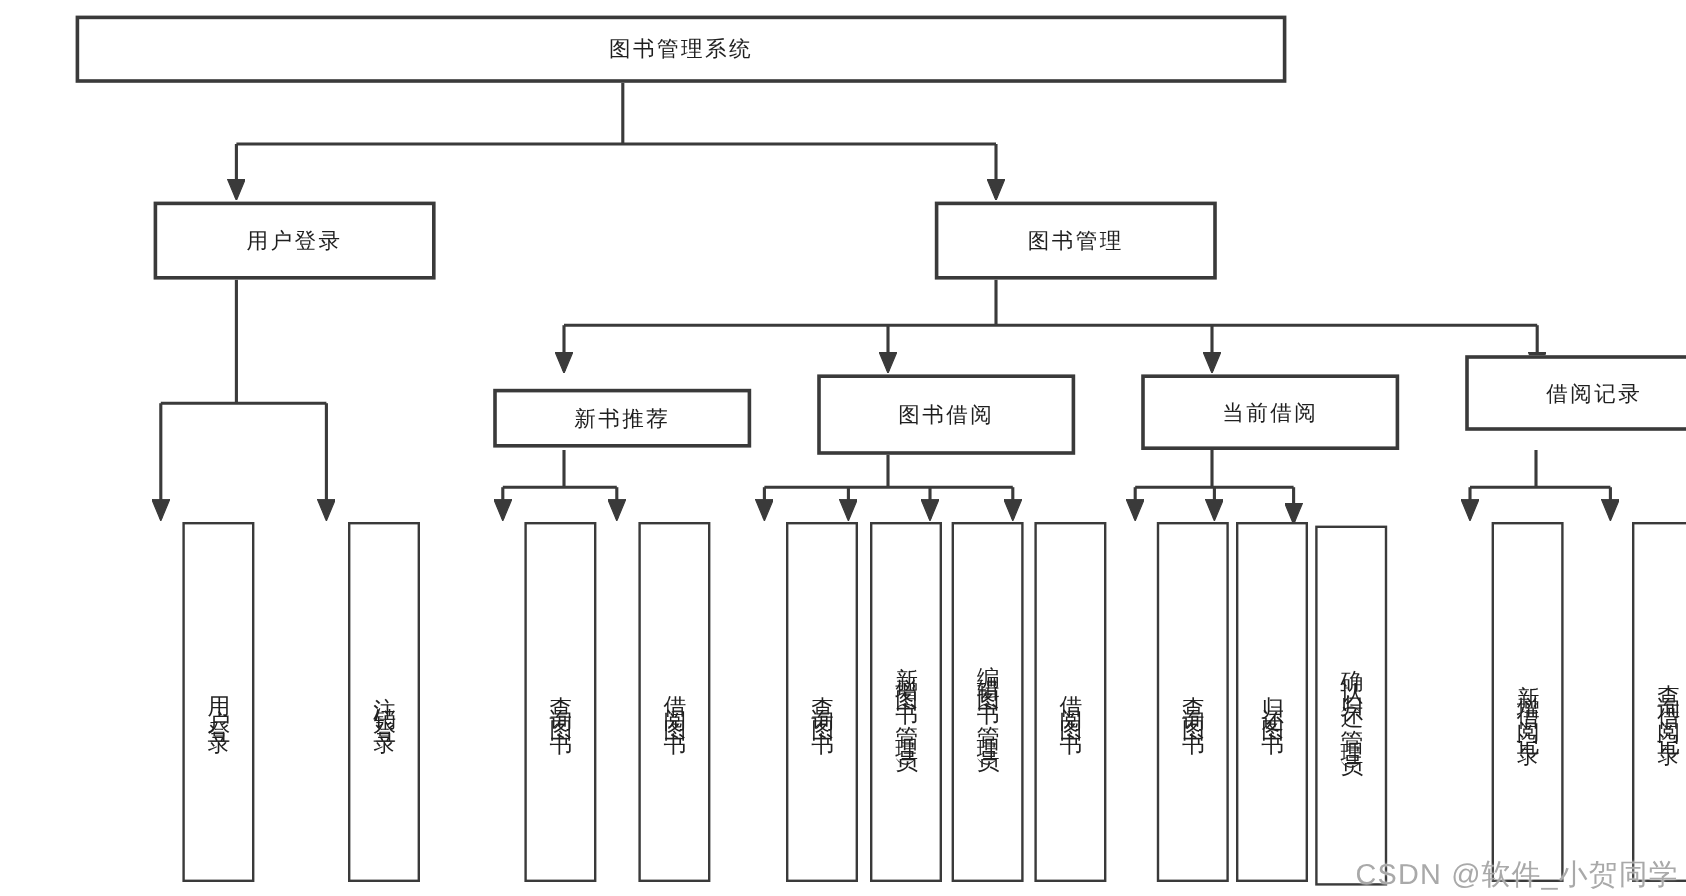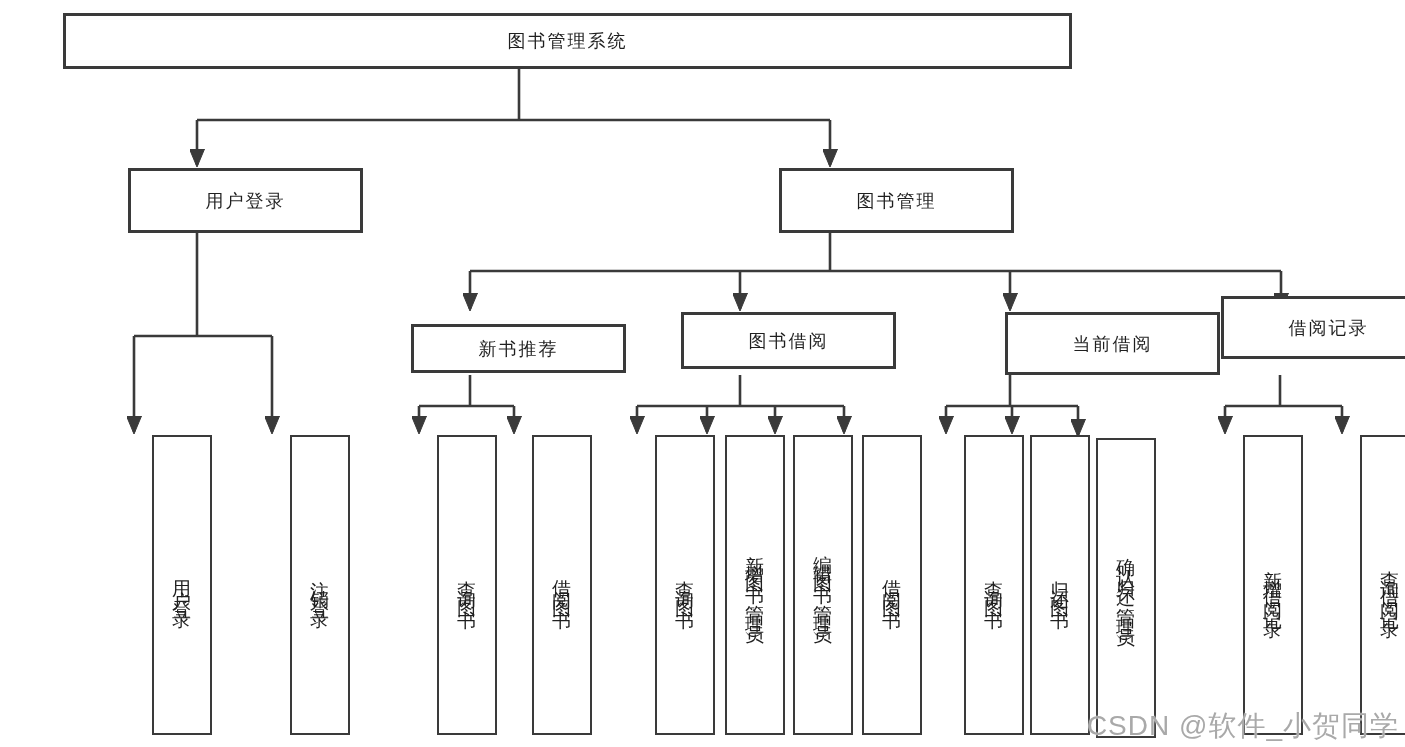--- a/index.html
+++ b/index.html
@@ -47,43 +47,43 @@
     font-size: 19px;
     letter-spacing: 10px;
     line-height: 1;
     white-space: nowrap;
   }
   
   .n-root   { left: 15px;   top: 13px;  width: 1009px; height: 56px; }
   .n-login  { left: 80px;   top: 168px; width: 235px;  height: 65px; }
   .n-mgmt   { left: 731px;  top: 168px; width: 235px;  height: 65px; }
   .n-newb   { left: 363px;  top: 324px; width: 215px;  height: 49px; }
-  .n-borrow { left: 633px;  top: 312px; width: 215px;  height: 57px; }
-  .n-cur    { left: 957px;  top: 312px; width: 215px;  height: 63px; }
+  .n-borrow { left: 633px;  top: 312px; width: 215px;  height: 67px; }
+  .n-cur    { left: 903px;  top: 312px; width: 215px;  height: 63px; }
   .n-rec    { left: 1173px; top: 296px; width: 215px;  height: 63px; }
 
   .lf-a1 { left: 104px;  top: 435px; width: 60px; height: 300px; }
   .lf-a2 { left: 242px;  top: 435px; width: 60px; height: 300px; }
   .lf-b1 { left: 389px;  top: 435px; width: 60px; height: 300px; }
   .lf-b2 { left: 484px;  top: 435px; width: 60px; height: 300px; }
   .lf-c1 { left: 607px;  top: 435px; width: 60px; height: 300px; }
   .lf-c2 { left: 677px;  top: 435px; width: 60px; height: 300px; }
   .lf-c3 { left: 745px;  top: 435px; width: 60px; height: 300px; }
   .lf-c4 { left: 814px;  top: 435px; width: 60px; height: 300px; }
   .lf-d1 { left: 916px;  top: 435px; width: 60px; height: 300px; }
   .lf-d2 { left: 982px;  top: 435px; width: 60px; height: 300px; }
   .lf-d3 { left: 1048px; top: 438px; width: 60px; height: 300px; }
   .lf-e1 { left: 1195px; top: 435px; width: 60px; height: 300px; }
   .lf-e2 { left: 1312px; top: 435px; width: 60px; height: 300px; }
 
   .watermark {
     position: absolute;
     right: 6px;
     bottom: 2px;
-    font-size: 28px;
+    font-size: 24px;
     color: var(--watermark);
     letter-spacing: 1px;
     text-shadow: 0 0 2px #ffffff;
   }
 </style>
 </head>
 <body>
 
 <div class="canvas">
 

